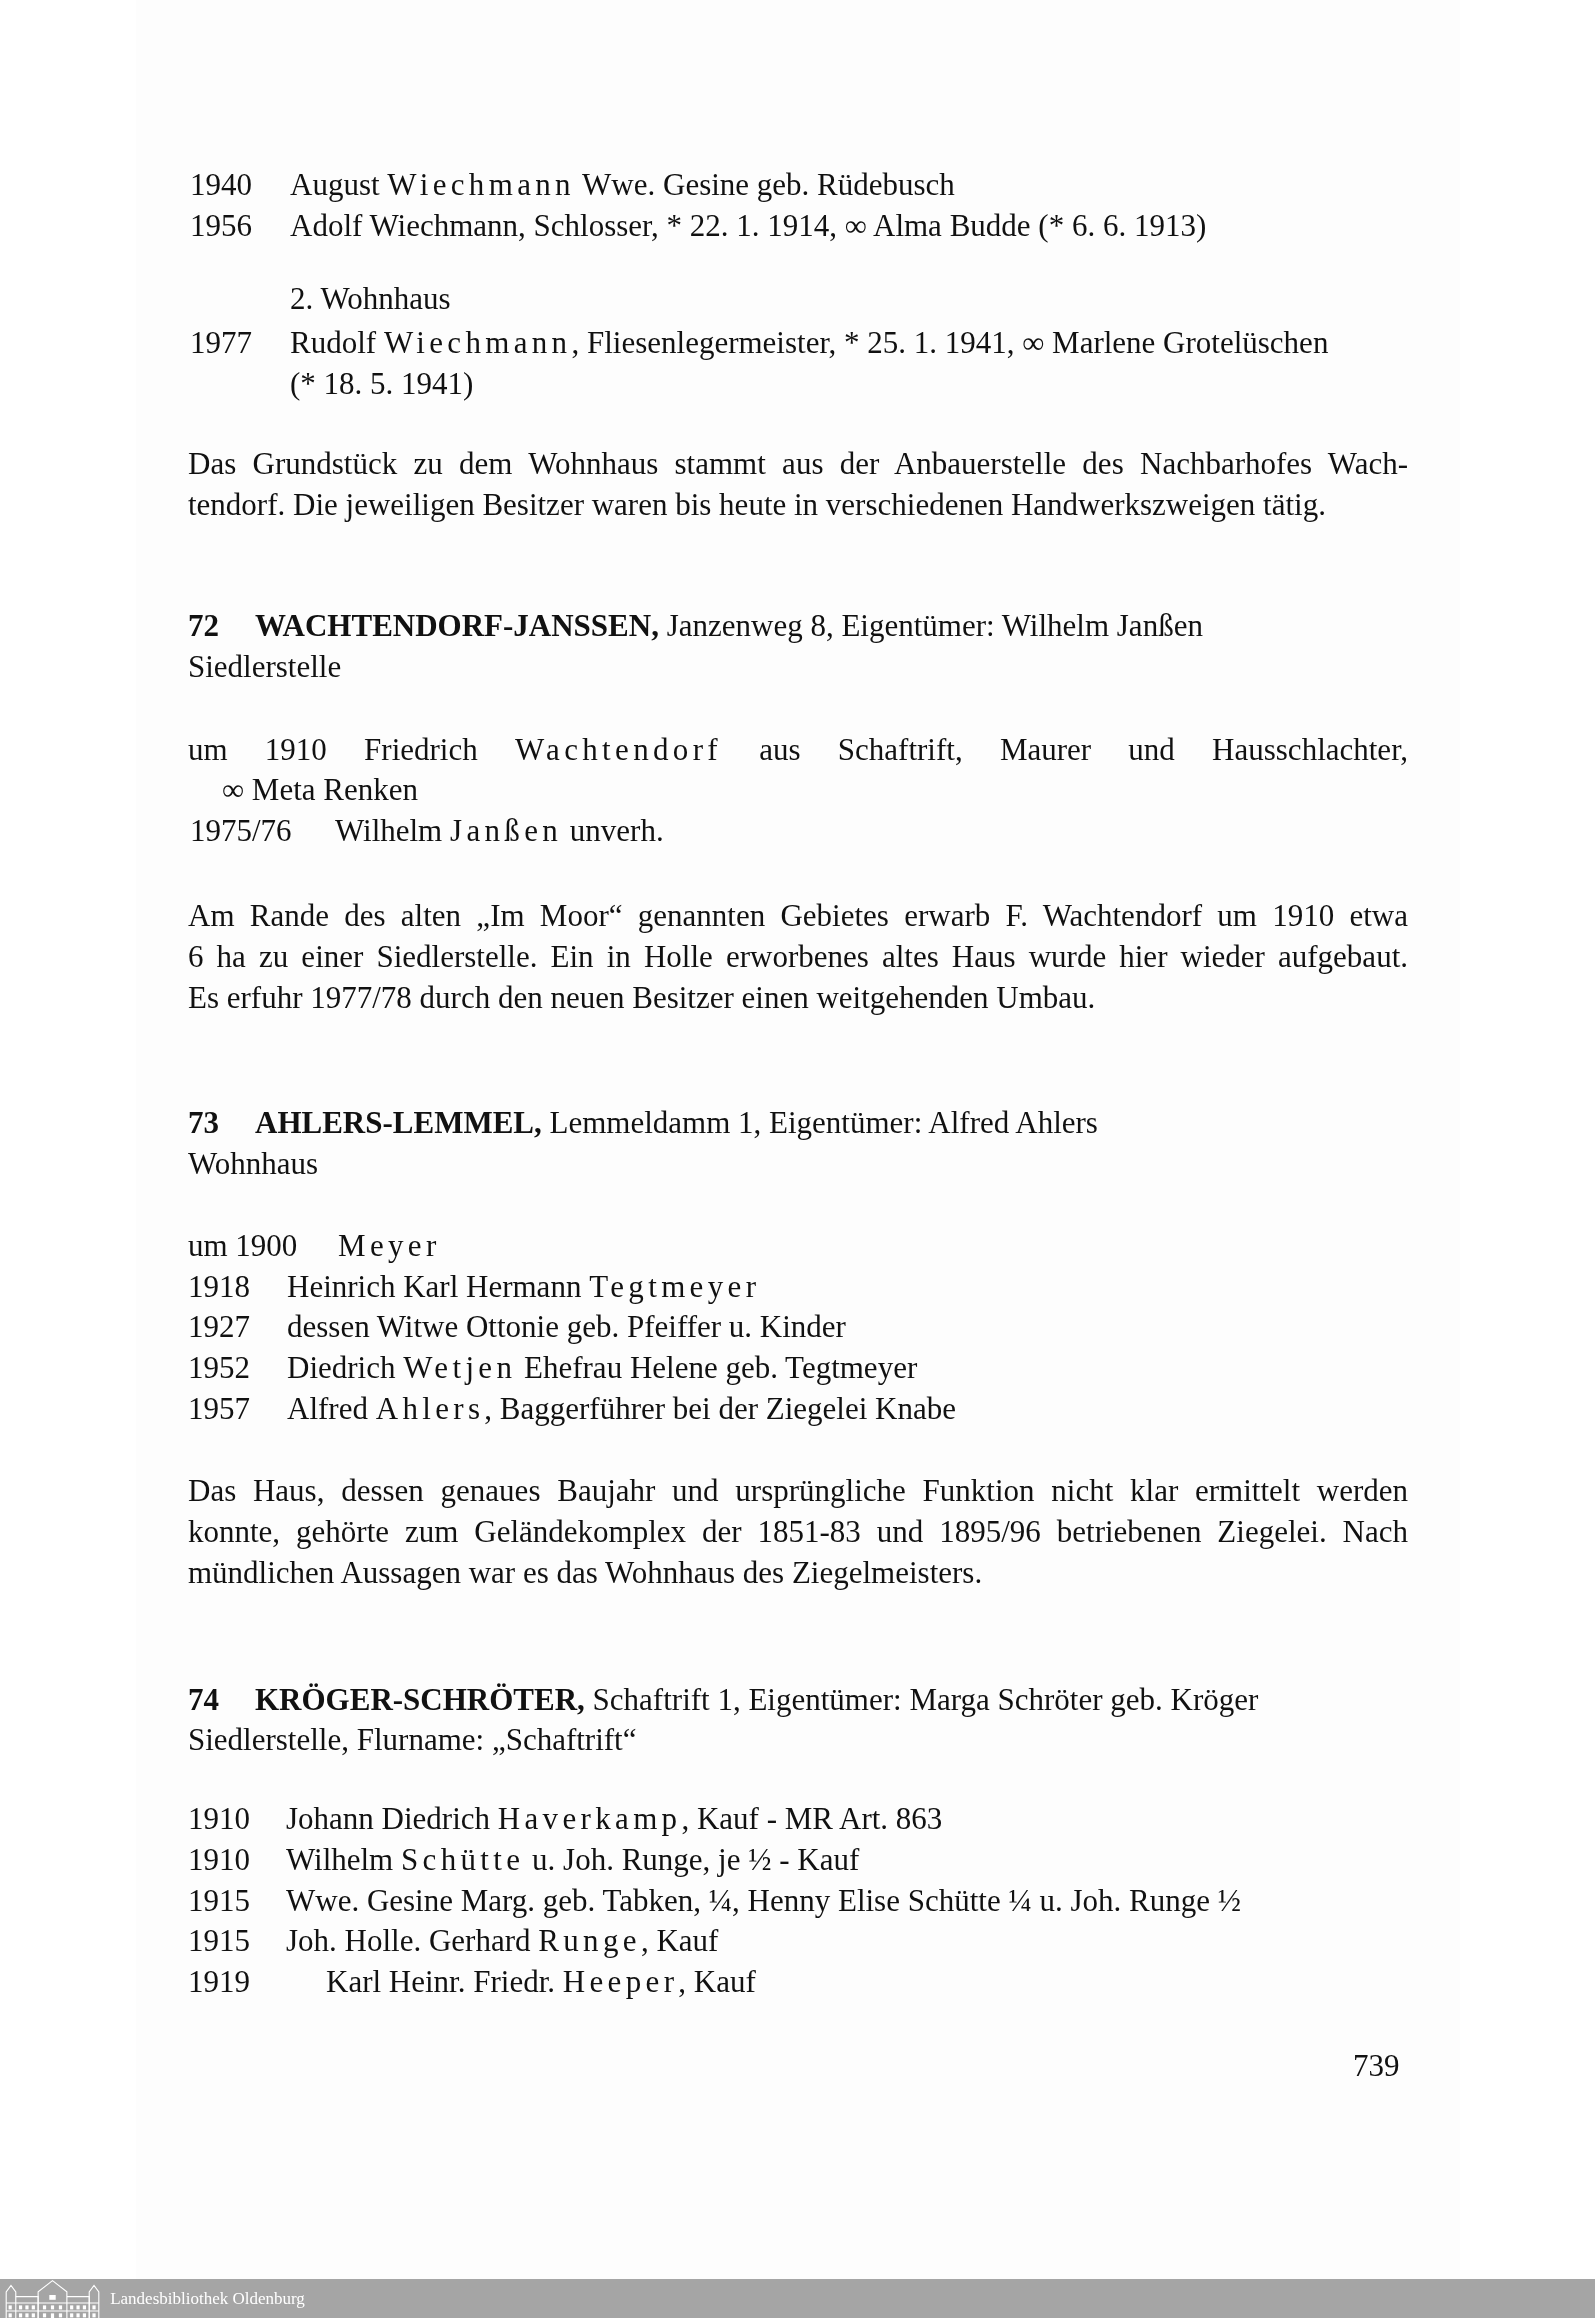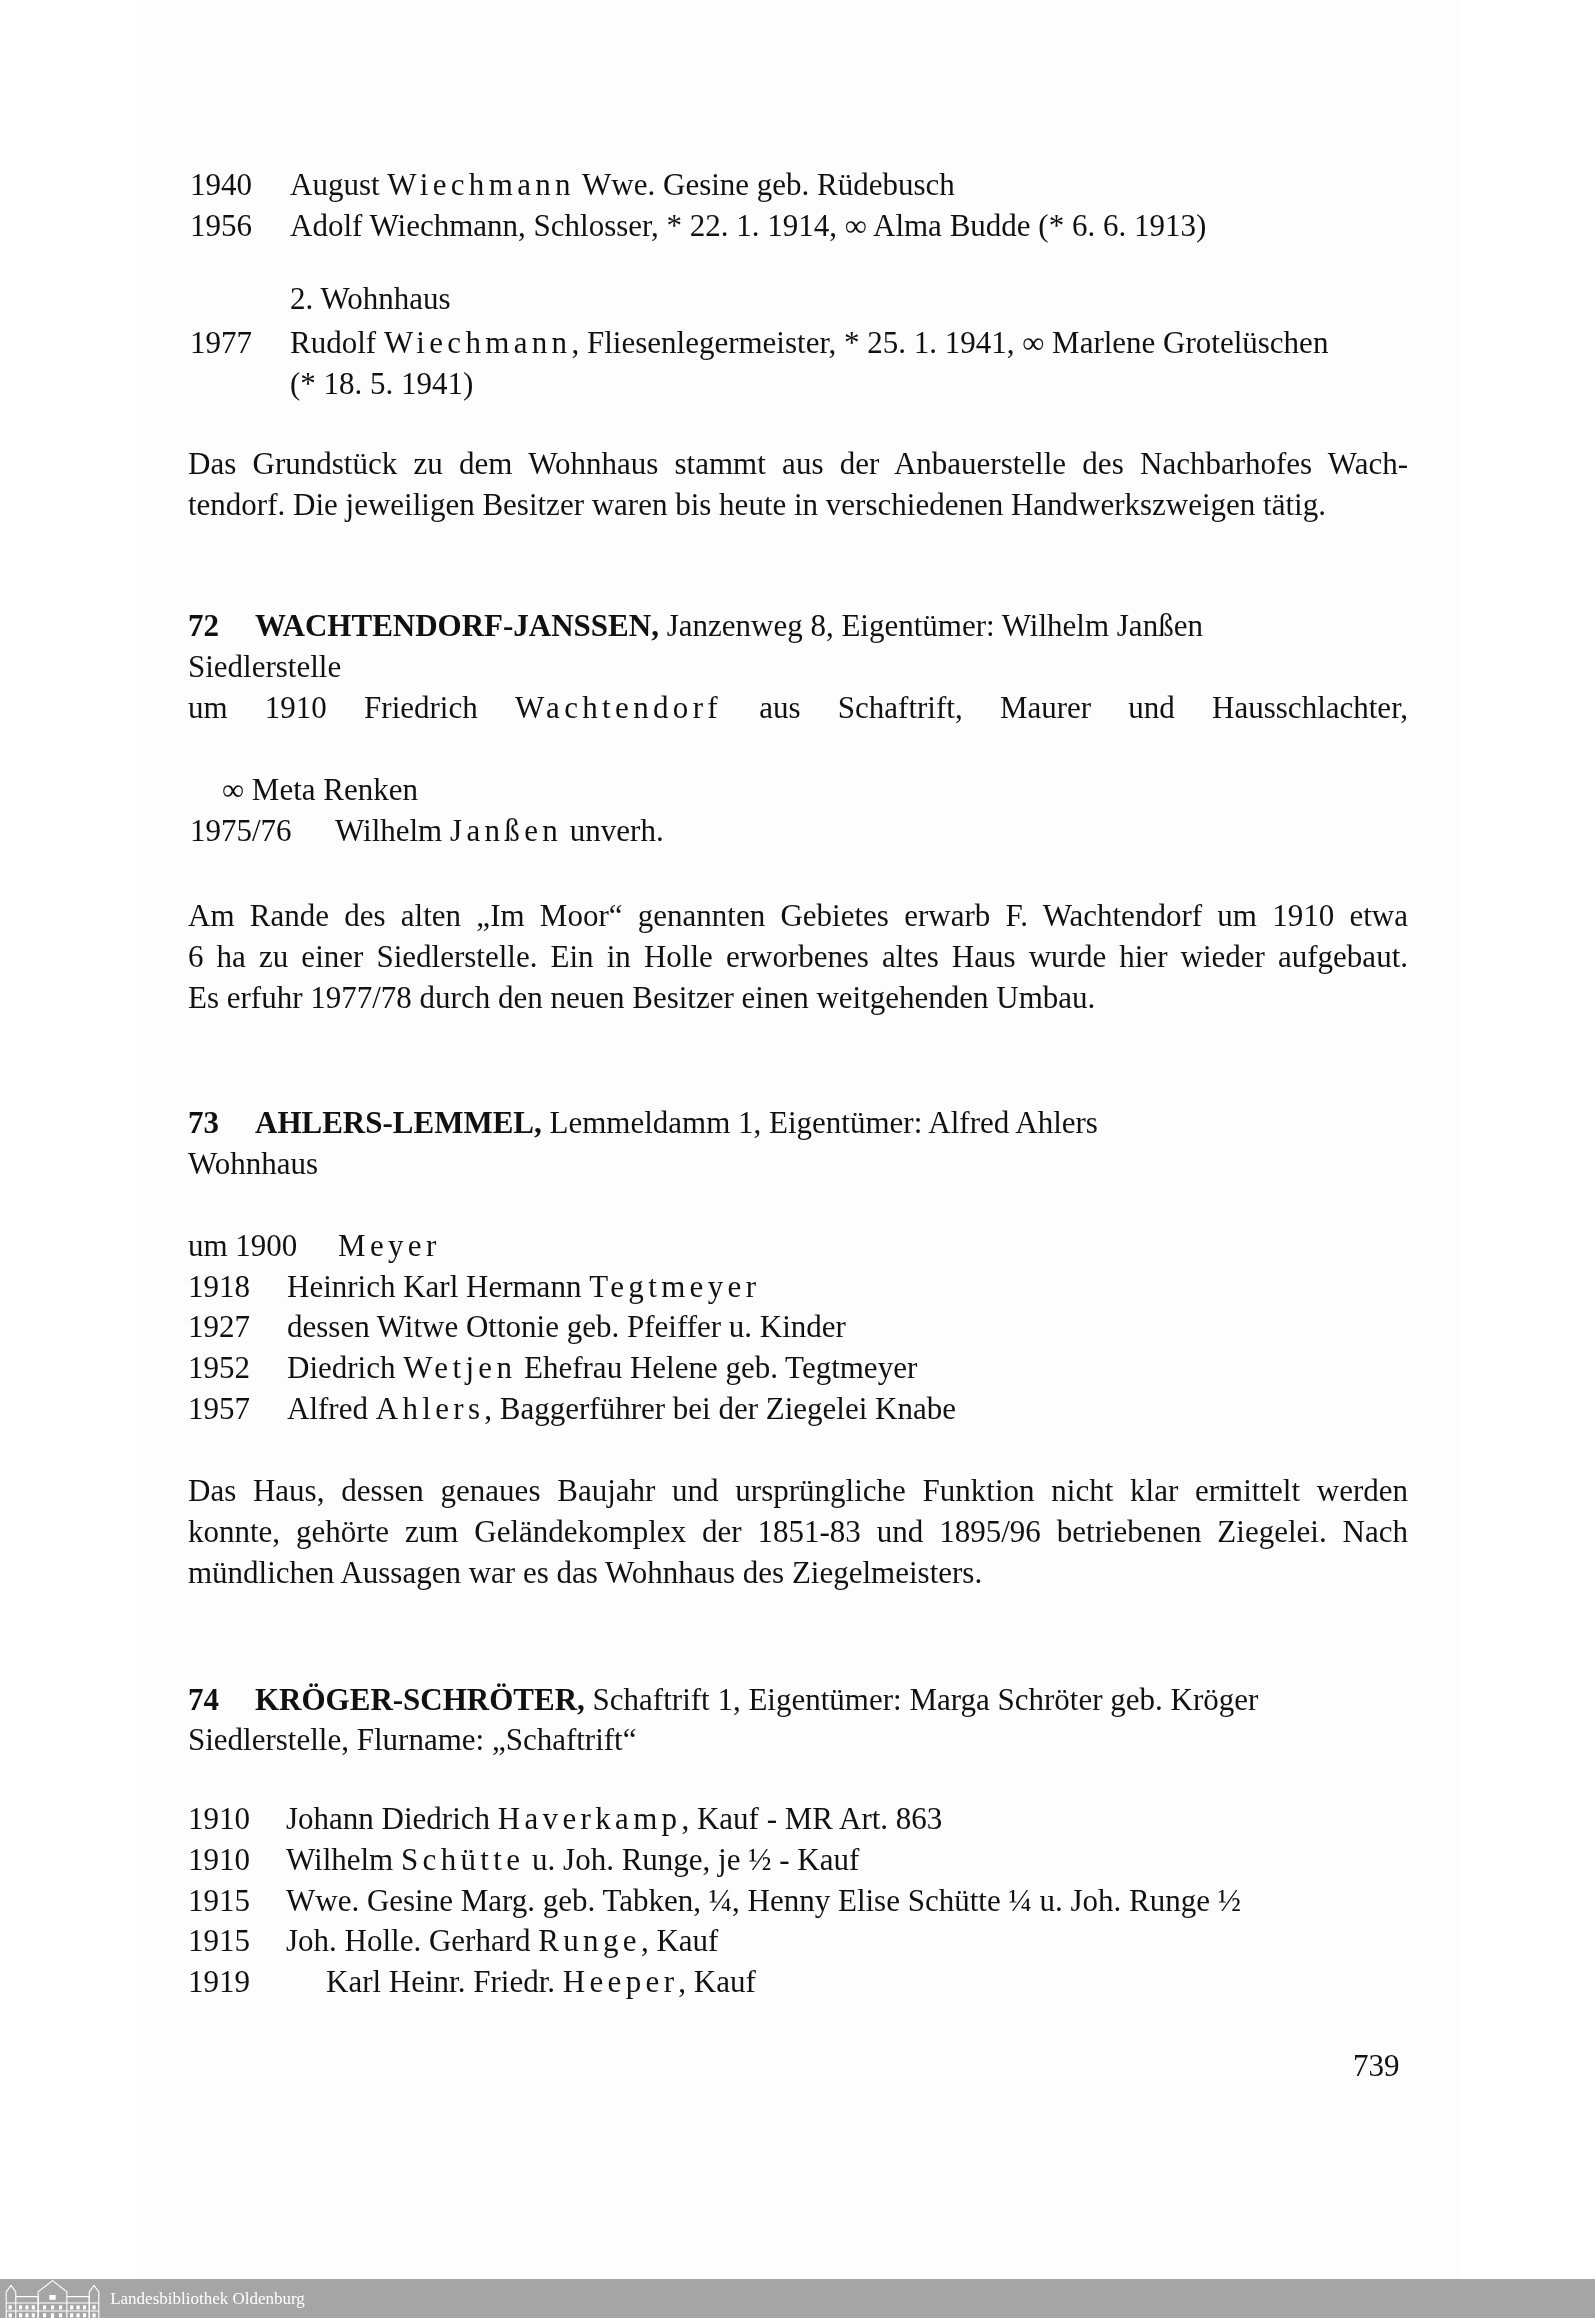--- a/index.html
+++ b/index.html
@@ -157,21 +157,21 @@
   <div class="para" style="top:443px;">
     <span class="para-line">Das Grundstück zu dem Wohnhaus stammt aus der Anbauerstelle des Nachbarhofes Wach-</span>
     <span class="para-line last">tendorf. Die jeweiligen Besitzer waren bis heute in verschiedenen Handwerkszweigen tätig.</span>
   </div>
 
   <div class="heading" style="top:606px;">
     <span class="num">72</span><span class="bold">WACHTENDORF-JANSSEN,</span><span> Janzenweg 8, Eigentümer: Wilhelm Janßen</span>
   </div>
   <div class="sub" style="top:647px;">Siedlerstelle</div>
 
-  <div class="justified-row" style="top:688px;">
+  <div class="justified-row" style="top:730px;">
     <span>um</span>
     <span>1910</span>
     <span>Friedrich</span>
     <span class="spaced">Wachtendorf</span>
     <span>aus</span>
     <span>Schaftrift,</span>
     <span>Maurer</span>
     <span>und</span>
     <span>Hausschlachter,</span>
   </div>

